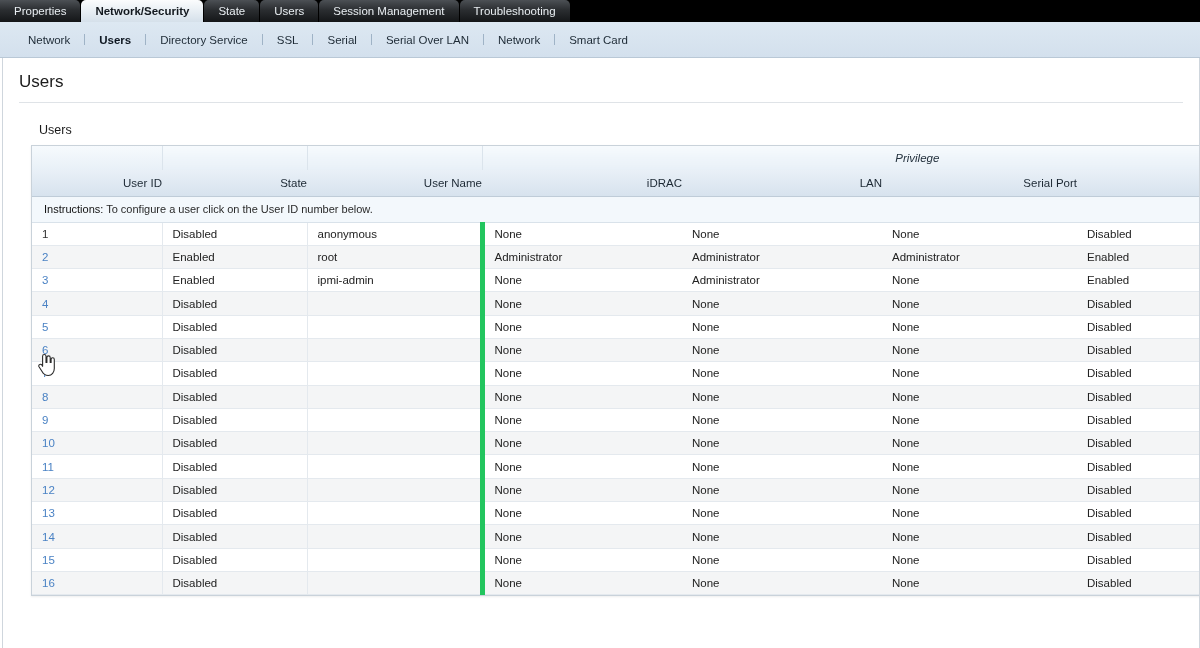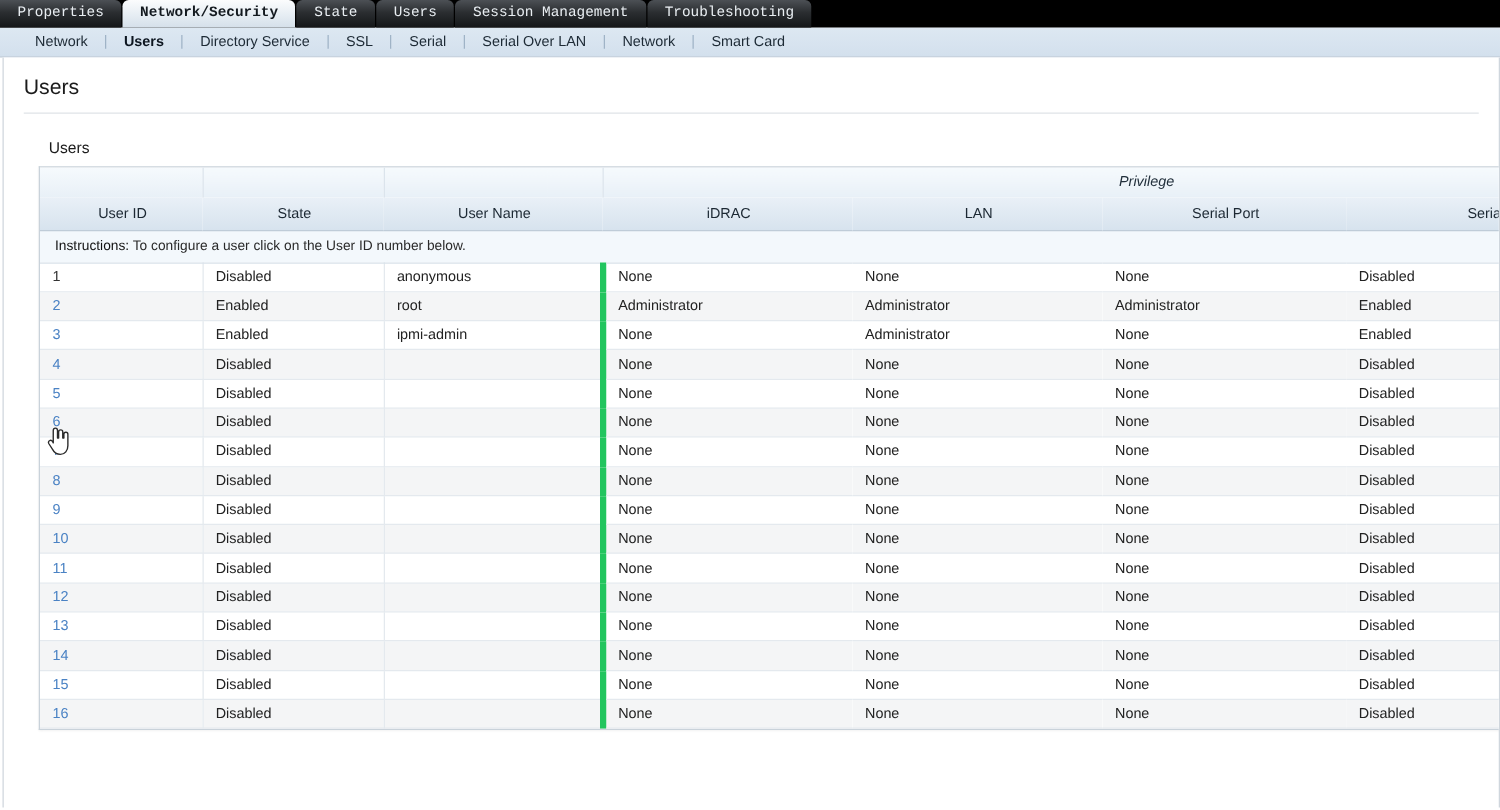--- a/index.html
+++ b/index.html
@@ -12,21 +12,20 @@
     -webkit-font-smoothing: antialiased;
   }
 
   
   .topbar {
     position: relative;
     height: 22px;
     background: #000000;
     display: flex;
     padding: 0;
-    font-family: Liberation Mono, monospace;
   }
   .topbar-tab {
     height: 22px;
     line-height: 22px;
     padding: 0 14px;
     font-size: 11.5px;
     color: #e9eef2;
     background: linear-gradient(to bottom, #4c5055 0%, #2b2e31 45%, #141618 100%);
     border-radius: 5px 5px 0 0;
     margin-right: 1px;
@@ -36,21 +35,21 @@
   }
   .topbar-tab.active {
     color: #13191f;
     font-weight: bold;
     background: linear-gradient(to bottom, #fbfcfd 0%, #e6edf3 55%, #d5e0ea 100%);
   }
   .topbar-tab.first { border-radius: 0 5px 0 0; }
 
   
   .subnav {
-    height: 24px;
+    height: 36px;
     background: linear-gradient(to bottom, #dde8f2 0%, #d3e0ed 100%);
     border-bottom: 1px solid #b9c8d6;
     display: flex;
     align-items: center;
     padding-left: 14px;
     font-size: 11.5px;
     color: #22303c;
   }
   .subnav-item {
     padding: 0 14px;
@@ -129,21 +128,21 @@
   thead tr.grp th.privilege {
     font-style: italic;
     font-size: 11.5px;
     color: #22303c;
     text-align: center;
     font-weight: normal;
   }
   thead tr.cols th {
     height: 26px;
     padding: 0 0 0 2px;
-    text-align: center;
+    text-align: right;
     font-weight: normal;
     font-size: 11.5px;
     color: #1c2833;
     background: linear-gradient(to bottom, #e9f0f7 0%, #d7e3ee 100%);
     border-bottom: 1px solid #bfccd8;
     vertical-align: middle;
   }
   tr.instructions td {
     height: 26px;
     padding: 0 0 0 12px;

